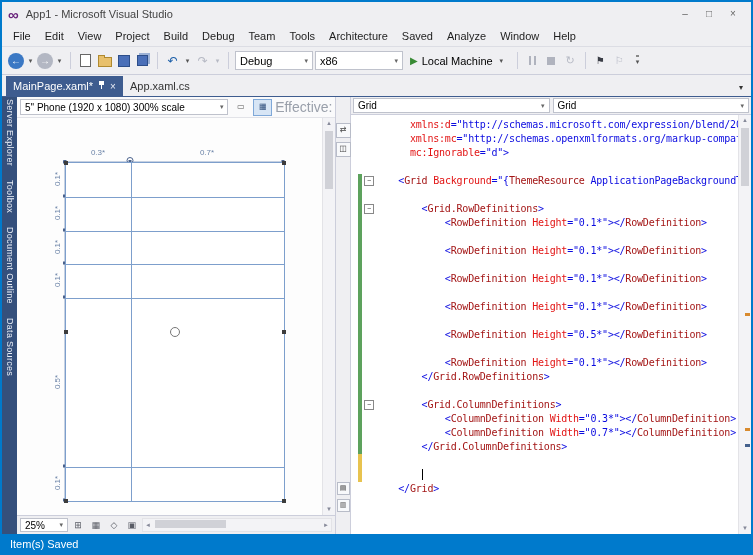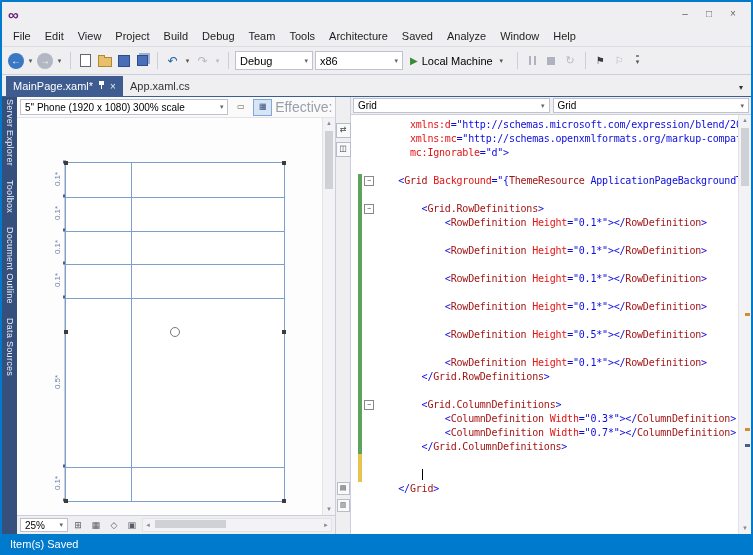--- a/index.html
+++ b/index.html
@@ -120,20 +120,21 @@
   
   .statusbar{height:19px;flex:none;background:#007ACC;color:#fff;font-size:11px;display:flex;align-items:center;padding-left:8px}
 </style>
 </head>
 <body>
 
 <div class="window">
 
   <div class="titlebar">
     <span class="logo">∞</span>
+    <span>App1 - Microsoft Visual Studio</span>
     <div class="win-controls">
       <span class="win-btn">–</span>
       <span class="win-btn">□</span>
       <span class="win-btn">×</span>
     </div>
   </div>
 
   <div class="menubar">
       <span class="menu-item">File</span>
       <span class="menu-item">Edit</span>
@@ -227,20 +228,28 @@
         <span class="combo device-combo">
           <span>5" Phone (1920 x 1080) 300% scale</span>
           <span class="chev">▾</span>
         </span>
         <span class="dev-btn">▭</span>
         <span class="dev-btn selected">▦</span>
         <span class="effective">Effective:</span>
       </div>
       <div class="canvas-row">
         <div class="design-canvas">
+          <div class="top-rail">
+              <span class="rail-circle" style="left: 65px;"></span>
+              <span class="rail-label-h" style="left: 33px;">0.3*</span>
+              <span class="rail-label-h" style="left: 142px;">0.7*</span>
+              <span class="rail-tick-h" style="left: 0px;"></span>
+              <span class="rail-tick-h" style="left: 65px;"></span>
+              <span class="rail-tick-h" style="left: 218px;"></span>
+            </div>
           <div class="left-rail">
               <span class="rail-label-v" style="top: 17px;">0.1*</span>
               <span class="rail-label-v" style="top: 51px;">0.1*</span>
               <span class="rail-label-v" style="top: 85px;">0.1*</span>
               <span class="rail-label-v" style="top: 118px;">0.1*</span>
               <span class="rail-label-v" style="top: 220px;">0.5*</span>
               <span class="rail-label-v" style="top: 321px;">0.1*</span>
               <span class="rail-tick-v" style="top: 0px;"></span>
               <span class="rail-tick-v" style="top: 34px;"></span>
               <span class="rail-tick-v" style="top: 68px;"></span>

